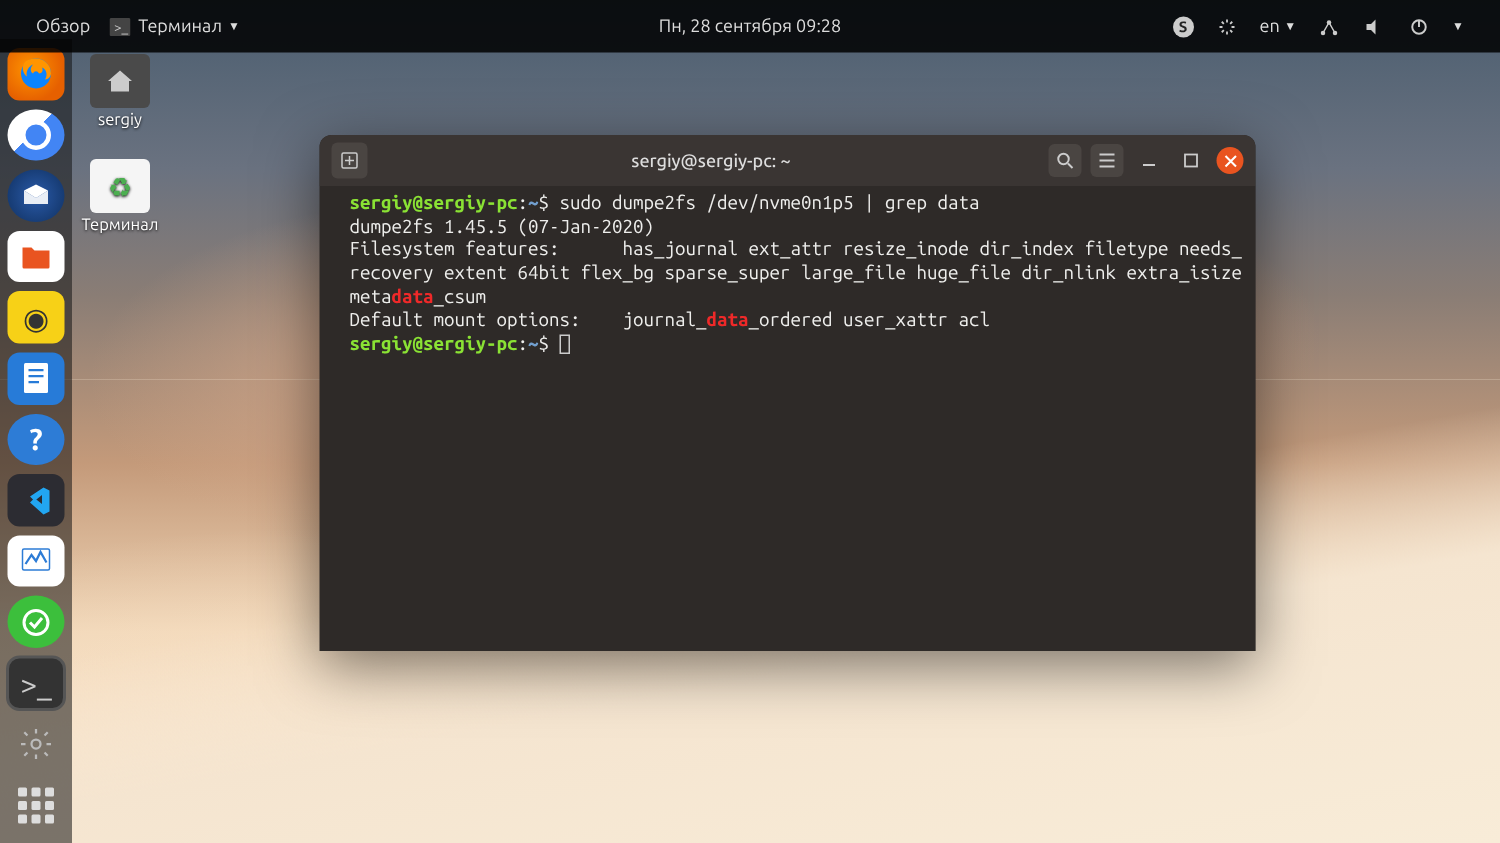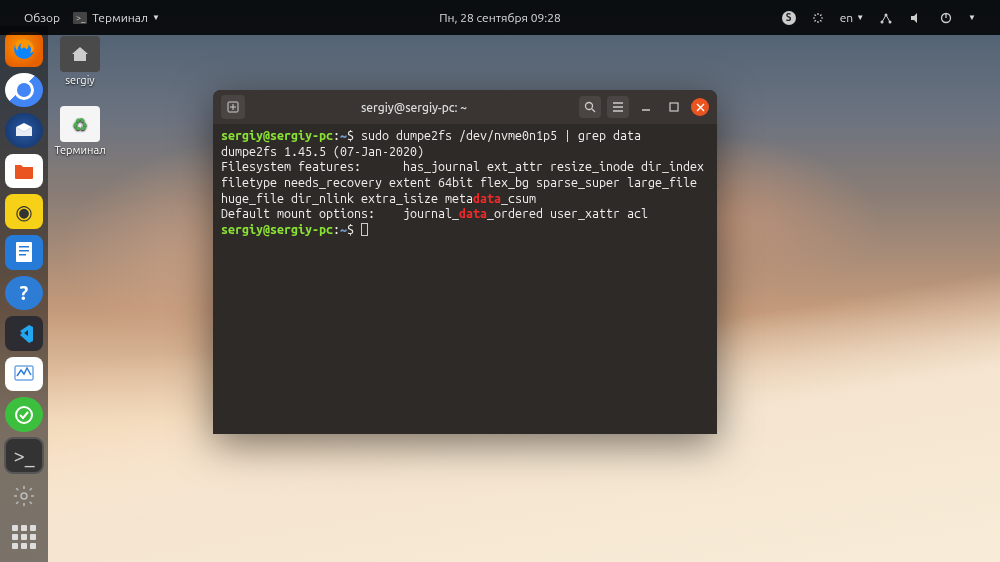--- a/index.html
+++ b/index.html
@@ -86,21 +86,21 @@
     position: absolute; top: 36px; left: 48px;
     display: flex; flex-direction: column; gap: 20px;
     z-index: 5;
   }
   .dicon { width: 64px; display:flex; flex-direction:column; align-items:center; gap:2px; color:#fff; font-size:11px; text-shadow:0 1px 2px #000; cursor:pointer;}
   .dicon .box { width:40px; height:36px; background:#4a4a4a; border-radius:4px; display:flex; align-items:center; justify-content:center; color:#ccc; font-size:18px;}
   .dicon.trash .box { background:#f5f5f5; color:#4caf50;}
 
   
   .window {
-    position: absolute; left: 213px; top: 90px; width: 504px; height: 344px;
+    position: absolute; left: 213px; top: 90px; width: 624px; height: 344px;
     background:#2e2a28;
     border-radius:8px 8px 0 0;
     box-shadow: 0 10px 40px rgba(0,0,0,0.5);
     z-index: 30;
     display:flex; flex-direction:column;
     overflow:hidden;
   }
   .titlebar {
     height:34px; background:#3a3533;
     display:flex; align-items:center; padding:0 8px;
@@ -117,21 +117,21 @@
   .titlebar .win-btn { width:22px; height:22px; border-radius:4px; display:flex; align-items:center; justify-content:center; cursor:pointer; font-size:12px;}
   .titlebar .search, .titlebar .menu { background:#4a4542;}
   .titlebar .min, .titlebar .max { color:#ccc;}
   .titlebar .close { background:#e95420; border-radius:50%; width:18px; height:18px; color:#fff; font-size:11px;}
 
   .term-body {
     flex:1; background:#2e2a28; padding:4px 8px;
     font-family: "Ubuntu Mono", Menlo, Consolas, monospace;
     font-size:12.5px; line-height:1.25;
     color:#d0d0d0;
-    white-space: pre-wrap; word-break: break-all;
+    white-space: pre-wrap; word-break: break-all; margin-left: 12px;
   }
   .t-user { color:#8ae234; font-weight:bold;}
   .t-path { color:#729fcf; font-weight:bold;}
   .t-white { color:#eeeeec;}
   .t-hl { color:#ef2929; font-weight:bold;}
   .cursor { display:inline-block; width:7px; height:13px; border:1px solid #ccc; vertical-align:text-bottom;}
 </style>
 </head>
 <body>
 

